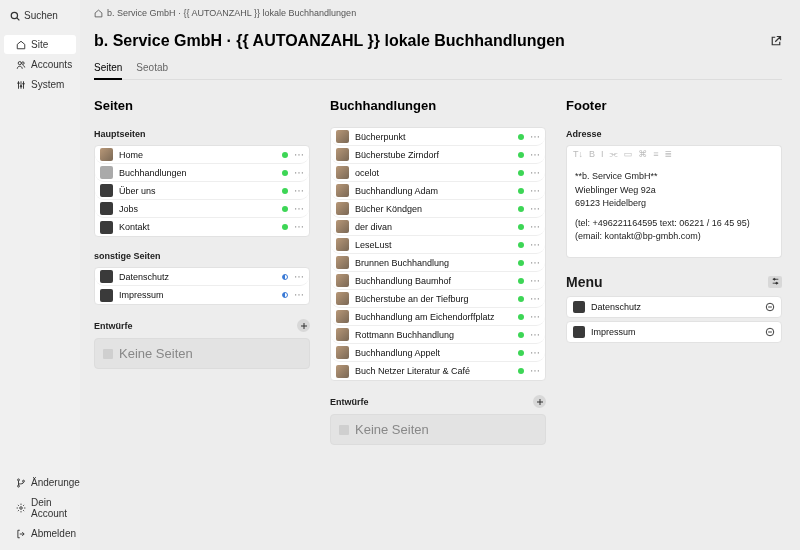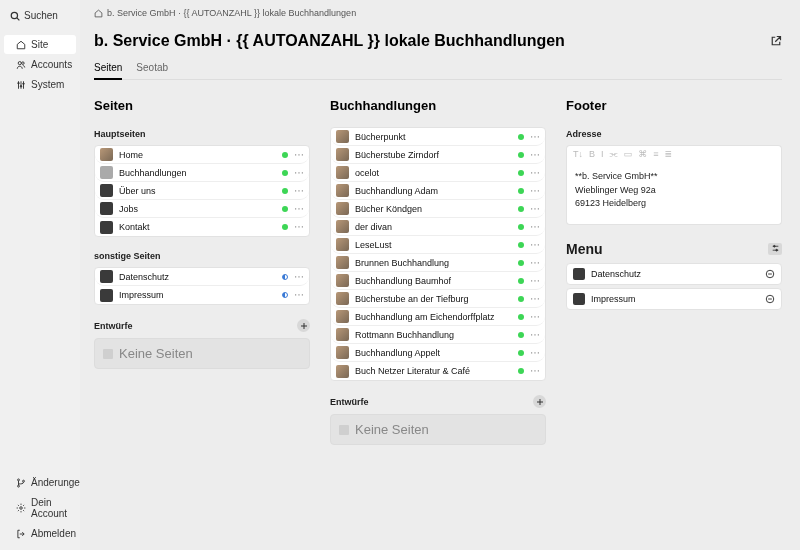--- a/index.html
+++ b/index.html
@@ -355,20 +355,24 @@
         <span>⌘</span>
         <span>≡</span>
         <span>≣</span>
       </div>
       <div class="editor">
         <p>
           <span>**b. Service GmbH**</span><br>
           <span>Wieblinger Weg 92a</span><br>
           <span>69123 Heidelberg</span>
         </p>
+        <p>
+          <span>(tel: +496221164595 text: 06221 / 16 45 95)</span><br>
+          <span>(email: kontakt@bp-gmbh.com)</span>
+        </p>
       </div>
 
       <div class="menu-header">
         <span>Menu</span>
         <span class="menu-toggle">
           <svg width="9" height="9" viewBox="0 0 16 16" stroke="#333" stroke-width="1.5" fill="none">
               <line x1="3" y1="4" x2="13" y2="4"></line>
               <circle cx="6" cy="4" r="1.5" fill="#333"></circle>
               <line x1="3" y1="11" x2="13" y2="11"></line>
               <circle cx="10" cy="11" r="1.5" fill="#333"></circle>

